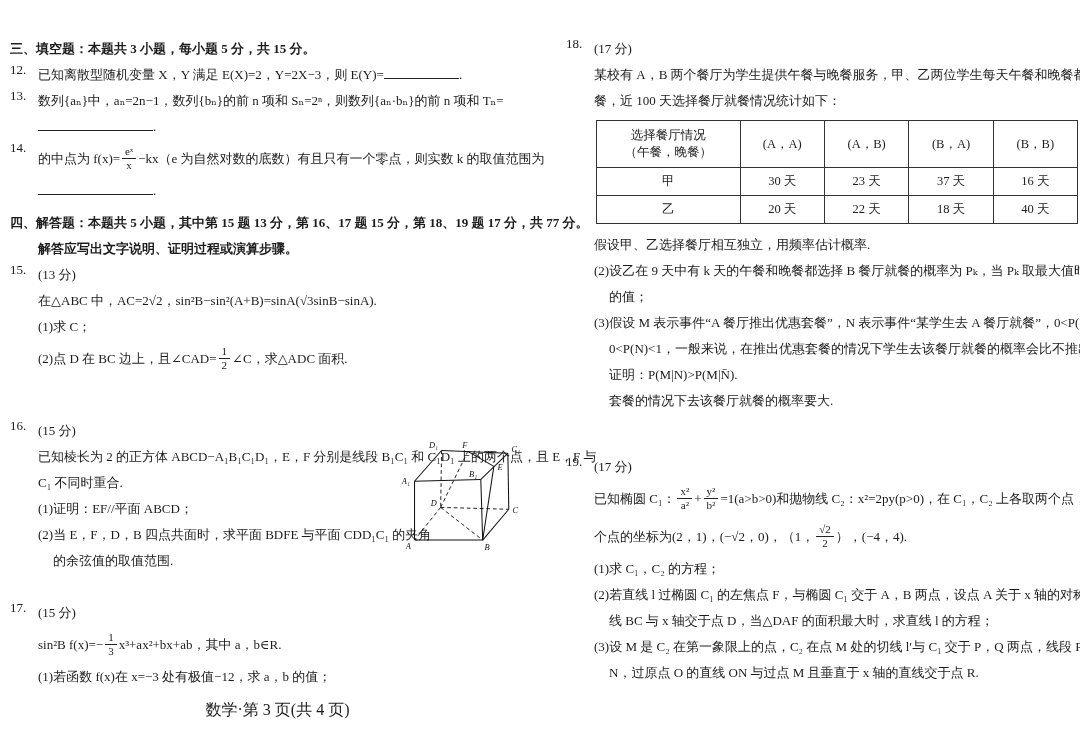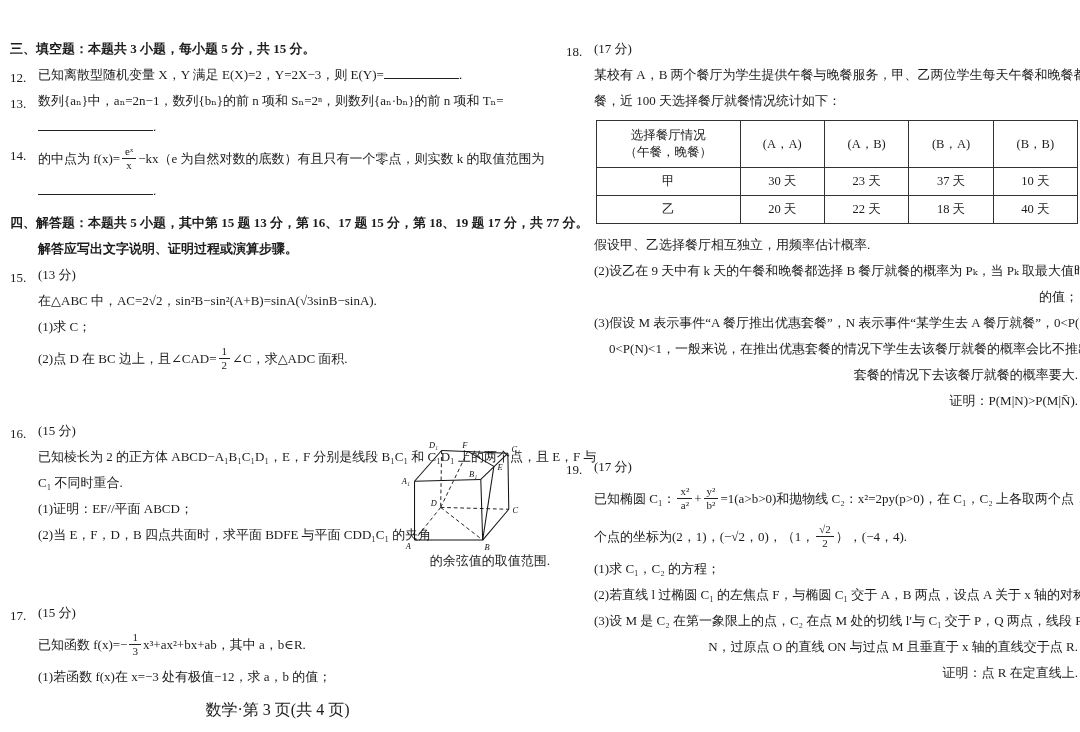--- a/index.html
+++ b/index.html
@@ -7,22 +7,22 @@
     position:relative;width:1080px;height:732px;overflow:hidden;
     font-family:"Liberation Serif","DejaVu Serif",serif;
     color:#1c1c1c;font-size:13px;
   }
   .col{position:absolute;top:0;margin-top:36px;}
   #col-left{left:10px;width:540px;}
   #col-right{left:566px;width:512px;}
   .line{white-space:nowrap;line-height:26px;min-height:26px;}
   .b{font-weight:bold;}
   .q{position:relative;padding-left:28px;}
-  .q .n{position:absolute;left:0;top:8px;}
-  .ind{padding-left:15px;text-align:right;}
+  .q .n{position:absolute;left:0;top:0;}
+  .ind{padding-left:15px;}
   .secwrap{padding-left:28px;}
   
   .fr{display:inline-block;vertical-align:-0.5em;text-align:center;line-height:1.15;font-size:11px;margin:0 2px;}
   .fr .fn{display:block;border-bottom:1px solid #222;padding:0 3px;}
   .fr .fd{display:block;padding:0 3px;}
   .tallline{line-height:38px;min-height:38px;}
   
   .bl{display:inline-block;border-bottom:1px solid #222;height:14px;}
   .w75{width:75px;} .w115{width:115px;}
   
@@ -131,21 +131,21 @@
     <text x="111" y="32">E</text>
     <text x="76" y="8" text-anchor="middle">F</text>
   </svg>
 
   <div class="gap26"></div>
 
   <div class="q">
     <span class="n">17.</span>
     <div class="line">(15 分)</div>
     <div class="line tallline">
-      <span>已知函数 f(x)=−</span><span class="fr"><span class="fn">1</span><span class="fd">3</span></span><span>x³+ax²+bx+ab，其中 a，b∈R.</span>
+      <span>sin²B f(x)=−</span><span class="fr"><span class="fn">1</span><span class="fd">3</span></span><span>x³+ax²+bx+ab，其中 a，b∈R.</span>
     </div>
     <div class="line">(1)若函数 f(x)在 x=−3 处有极值−12，求 a，b 的值；</div>
   </div>
 
 </div>
 
 <div class="col" id="col-right">
 
   <div class="q">
     <span class="n">18.</span>
@@ -163,54 +163,54 @@
         <td class="cx">(A，A)</td>
         <td class="cx">(A，B)</td>
         <td class="cx">(B，A)</td>
         <td class="cx">(B，B)</td>
       </tr>
       <tr class="drow">
         <td>甲</td>
         <td>30 天</td>
         <td>23 天</td>
         <td>37 天</td>
-        <td>10 天</td>
+        <td>16 天</td>
       </tr>
       <tr class="drow">
         <td>乙</td>
         <td>20 天</td>
         <td>22 天</td>
         <td>18 天</td>
         <td>40 天</td>
       </tr>
     </tbody>
       </table>
 
     <div class="line">假设甲、乙选择餐厅相互独立，用频率估计概率.</div>
     <div class="line">(2)设乙在 9 天中有 k 天的午餐和晚餐都选择 B 餐厅就餐的概率为 Pₖ，当 Pₖ 取最大值时，求 k</div>
     <div class="line ind">的值；</div>
     <div class="line">(3)假设 M 表示事件“A 餐厅推出优惠套餐”，N 表示事件“某学生去 A 餐厅就餐”，0&lt;P(M)&lt;1，</div>
     <div class="line ind">0&lt;P(N)&lt;1，一般来说，在推出优惠套餐的情况下学生去该餐厅就餐的概率会比不推出优惠</div>
+    <div class="line ind">证明：P(M|N)&gt;P(M|N̄).</div>
     <div class="line ind">套餐的情况下去该餐厅就餐的概率要大.</div>
-    <div class="line ind">证明：P(M|N)&gt;P(M|N̄).</div>
   </div>
 
   <div class="gap40"></div>
 
   <div class="q">
     <span class="n">19.</span>
     <div class="line">(17 分)</div>
     <div class="line tallline">
       <span>已知椭圆 C₁：</span><span class="fr"><span class="fn">x²</span><span class="fd">a²</span></span><span>+</span><span class="fr"><span class="fn">y²</span><span class="fd">b²</span></span><span>=1(a&gt;b&gt;0)和抛物线 C₂：x²=2py(p&gt;0)，在 C₁，C₂ 上各取两个点，这四</span>
     </div>
     <div class="line tallline">
       <span>个点的坐标为(2，1)，(−√2，0)，（1，</span><span class="fr"><span class="fn">√2</span><span class="fd">2</span></span><span>），(−4，4).</span>
     </div>
     <div class="line">(1)求 C₁，C₂ 的方程；</div>
     <div class="line">(2)若直线 l 过椭圆 C₁ 的左焦点 F，与椭圆 C₁ 交于 A，B 两点，设点 A 关于 x 轴的对称点为 C，直</div>
+    <div class="line ind">线 BC 与 x 轴交于点 D，当△DAF 的面积最大时，求直线 l 的方程；</div>
     <div class="line">(3)设 M 是 C₂ 在第一象限上的点，C₂ 在点 M 处的切线 l′与 C₁ 交于 P，Q 两点，线段 PQ 的中点为</div>
     <div class="line ind">N，过原点 O 的直线 ON 与过点 M 且垂直于 x 轴的直线交于点 R.</div>
-    <div class="line ind">证明：点 R 在定直线上.</div>
   </div>
 
 </div>
 
 <div class="footer">数学·第 3 页(共 4 页)</div>
 
 </body></html>

